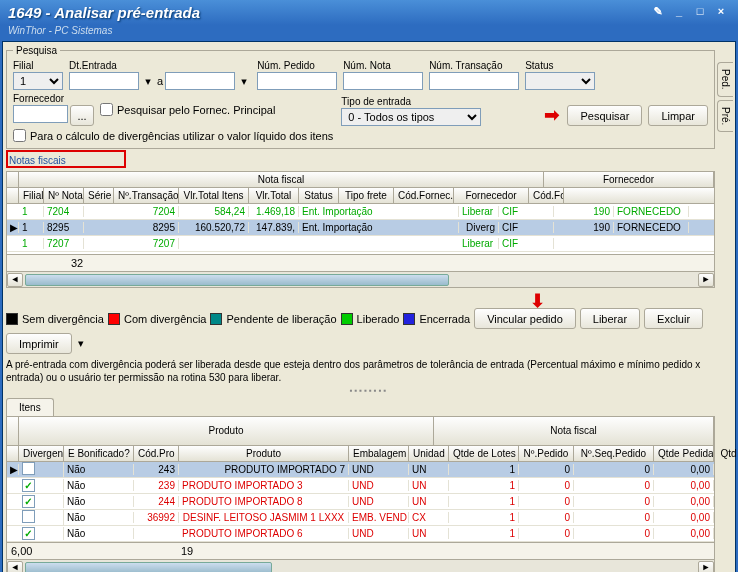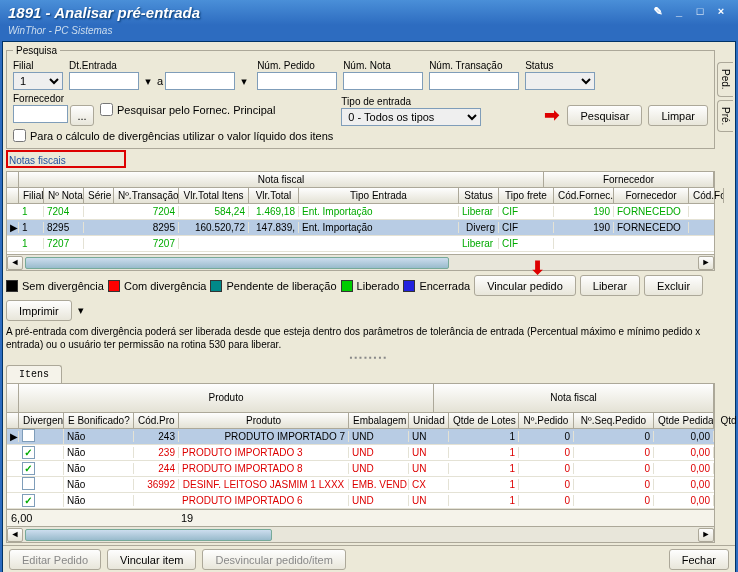--- a/index.html
+++ b/index.html
@@ -17,51 +17,51 @@
 .row { display: flex; align-items: flex-end; gap: 6px; margin-bottom: 3px; }
 .field { display: flex; flex-direction: column; }
 .field label { font-size: 10px; margin-bottom: 1px; }
 .field input, .field select { border: 1px solid #7f9db9; height: 18px; padding: 0 2px; font-size: 11px; }
 .btn { background: linear-gradient(#fefefe, #e8e6da); border: 1px solid #aca899; border-radius: 3px; padding: 2px 12px; height: 21px; cursor: pointer; font-size: 11px; }
 .checkbox-row { display: flex; align-items: center; gap: 4px; font-size: 10px; }
 .checkbox-row input { width: 13px; height: 13px; }
 .hl { border: 2px solid #d00; position: absolute; }
 .arrow-r { position: absolute; color: #d00; font-size: 18px; font-weight: bold; }
 .section-label { color: #2050a0; font-size: 10px; padding: 3px 6px; }
-.grid-container { margin: 2px 20px 2px 3px; border: 1px solid #aca899; background: #d946ef; }
+.grid-container { margin: 2px 20px 18px 3px; border: 1px solid #aca899; background: #d946ef; }
 .grid-headers { display: flex; background: linear-gradient(#fefefe, #e4e2d5); border-bottom: 1px solid #aca899; }
 .gh { border-right: 1px solid #aca899; padding: 2px 4px; font-size: 10px; text-align: center; overflow: hidden; white-space: nowrap; }
 .gh.group { background: linear-gradient(#fefefe, #e4e2d5); }
 .grid-body { background: white; }
 .gr { display: flex; border-bottom: 1px solid #e4e2d5; height: 16px; align-items: center; }
 .gr.sel { background: #b8cce4; }
 .gr.green { color: #0a0; }
 .gr.red { color: #d00; }
 .gc { border-right: 1px solid #e4e2d5; padding: 0 3px; font-size: 10px; overflow: hidden; white-space: nowrap; }
 .scroll-h { height: 16px; background: #e8e6da; border-top: 1px solid #aca899; display: flex; align-items: center; position: relative; }
 .scroll-h .thumb { background: linear-gradient(#cde, #9bc); border: 1px solid #7a9; border-radius: 2px; height: 12px; }
 .scroll-btn { width: 16px; height: 14px; background: linear-gradient(#fefefe, #e4e2d5); border: 1px solid #aca899; border-radius: 2px; text-align: center; font-size: 9px; cursor: pointer; }
 .legend-row { display: flex; align-items: center; gap: 4px; margin: 2px 20px 2px 3px; font-size: 10px; flex-wrap: wrap; }
 .legend-row .sw { width: 12px; height: 12px; border: 1px solid #333; display: inline-block; }
 .info-text { font-size: 10px; margin: 2px 20px 2px 3px; line-height: 1.3; }
 .tab-strip { margin: 3px 20px 0 3px; display: flex; }
 .tab { background: #ece9d8; border: 1px solid #aca899; border-bottom: none; border-radius: 3px 3px 0 0; padding: 3px 12px; font-size: 10px; cursor: pointer; }
-.tab.active { background: #f5f3ea; font-family: Liberation Mono, monospace; }
+.tab.active { background: #f5f3ea; }
 .footer { display: flex; padding: 3px 6px; gap: 6px; border-top: 1px solid #aca899; margin-top: auto; }
 .spacer { flex: 1; }
 .summary-row { display: flex; background: #f5f3ea; padding: 2px 4px; font-size: 10px; border-top: 1px solid #aca899; }
 .cb-cell { width: 13px; height: 13px; border: 1px solid #7f9db9; background: white; display: inline-flex; align-items: center; justify-content: center; color: #0a0; font-weight: bold; font-size: 10px; }
 .divider-grip { text-align: center; font-size: 8px; color: #888; letter-spacing: 2px; }
 </style>
 </head>
 <body>
 
 <div class="window">
   <div class="titlebar">
-    <span class="title">1891 - Analisar pré-entrada</span>
+    <span class="title">1649 - Analisar pré-entrada</span>
     <span class="ctl">✎</span>
     <span class="ctl">_</span>
     <span class="ctl">□</span>
     <span class="ctl">×</span>
   </div>
   <div class="subtitle">WinThor - PC Sistemas</div>
 
   <div class="client">
     <div class="sidetabs">
       <div class="sidetab">Ped.</div>
@@ -141,21 +141,20 @@
         <div class="gh group" style="flex:0 0 170px">Fornecedor</div>
       </div>
       <div class="grid-headers" id="nf-headers">
           <div class="gh" style="flex:0 0 12px"></div>
           <div class="gh" style="flex:0 0 25px">Filial</div>
           <div class="gh" style="flex:0 0 40px">Nº Nota</div>
           <div class="gh" style="flex:0 0 30px">Série</div>
           <div class="gh" style="flex:0 0 65px">Nº.Transação</div>
           <div class="gh" style="flex:0 0 70px">Vlr.Total Itens</div>
           <div class="gh" style="flex:0 0 50px">Vlr.Total</div>
-          <div class="gh" style="flex:0 0 160px">Tipo Entrada</div>
           <div class="gh" style="flex:0 0 40px">Status</div>
           <div class="gh" style="flex:0 0 55px">Tipo frete</div>
           <div class="gh" style="flex:0 0 60px">Cód.Fornec.</div>
           <div class="gh" style="flex:0 0 75px">Fornecedor</div>
           <div class="gh" style="flex:0 0 35px">Cód.Fo</div>
         </div>
       <div class="grid-body" id="nf-body" style="height:50px;overflow:hidden">
           <div class="gr green">
             <div class="gc" style="flex:0 0 12px"></div>
             <div class="gc" style="flex:0 0 25px;text-align:left">1</div>
@@ -194,20 +193,24 @@
             <div class="gc" style="flex:0 0 65px;text-align:right">7207</div>
             <div class="gc" style="flex:0 0 70px;text-align:right"></div>
             <div class="gc" style="flex:0 0 50px;text-align:right"></div>
             <div class="gc" style="flex:0 0 160px;text-align:left"></div>
             <div class="gc" style="flex:0 0 40px;text-align:left">Liberar</div>
             <div class="gc" style="flex:0 0 55px;text-align:left">CIF</div>
             <div class="gc" style="flex:0 0 60px;text-align:right"></div>
             <div class="gc" style="flex:0 0 75px;text-align:left"></div>
             <div class="gc" style="flex:0 0 35px;text-align:left"></div>
           </div>
+        </div>
+      <div class="summary-row">
+          <span style="width:60px"></span>
+          <span>32</span>
         </div>
       <div class="scroll-h">
         <div class="scroll-btn">◄</div>
           <div class="thumb" style="width:60%;margin-left:2px"></div>
           <div class="spacer"></div>
           <div class="scroll-btn">►</div>
       </div>
     </div>
 
     <div class="legend-row" style="position:relative">

